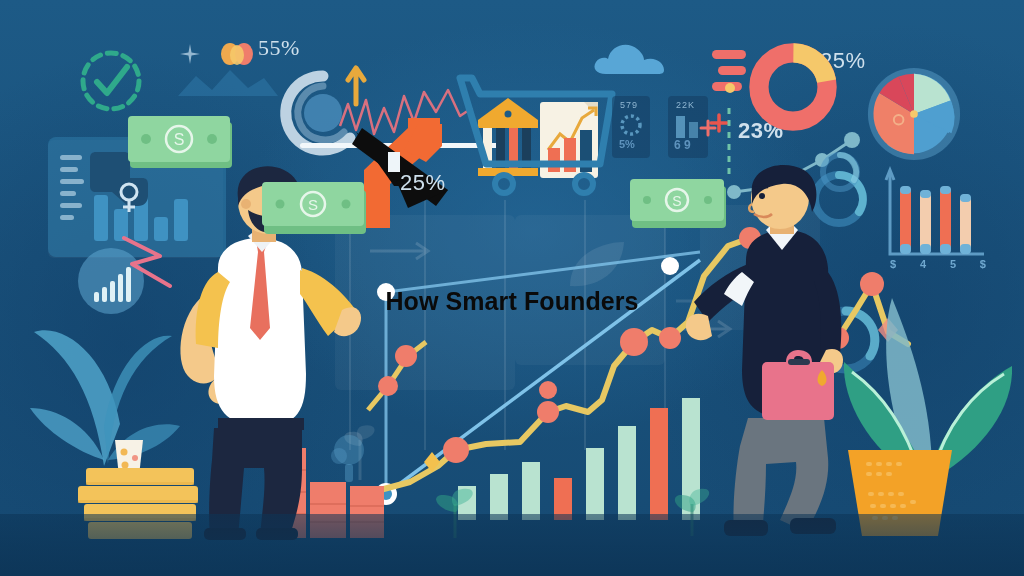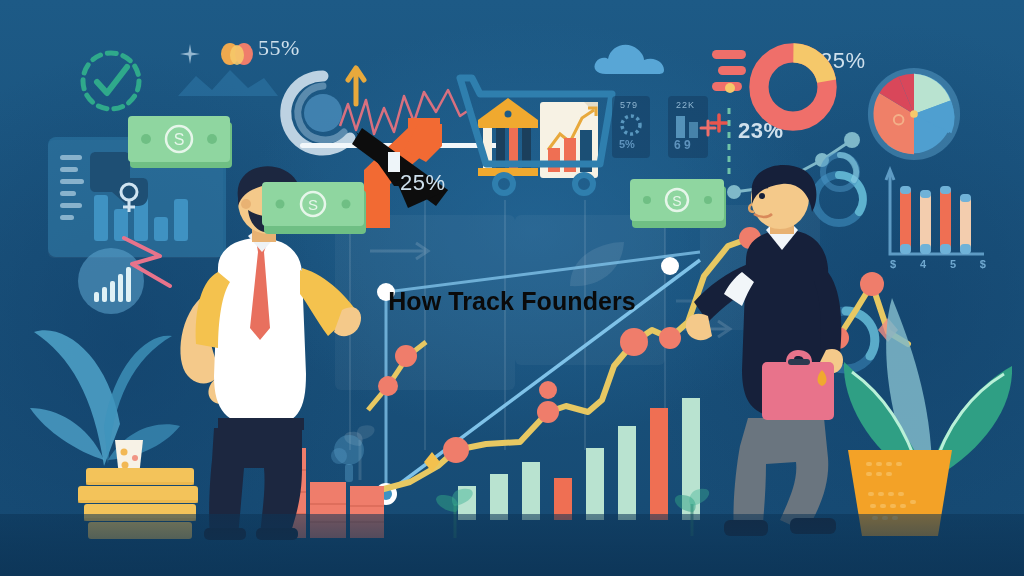--- a/index.html
+++ b/index.html
@@ -554,16 +554,16 @@
       <rect x="66" y="52" width="6" height="4" rx="2"></rect>
       <rect x="28" y="68" width="6" height="4" rx="2"></rect>
         <rect x="38" y="68" width="6" height="4" rx="2"></rect>
       <rect x="48" y="68" width="6" height="4" rx="2"></rect>
     </g>
   </svg>
 
   <div class="floor"></div>
 
   <div class="title">
-    <div>How Track Founders</div>
+    <div>How Smart Founders</div>
   </div>
 
 </div>
 
 </body></html>

